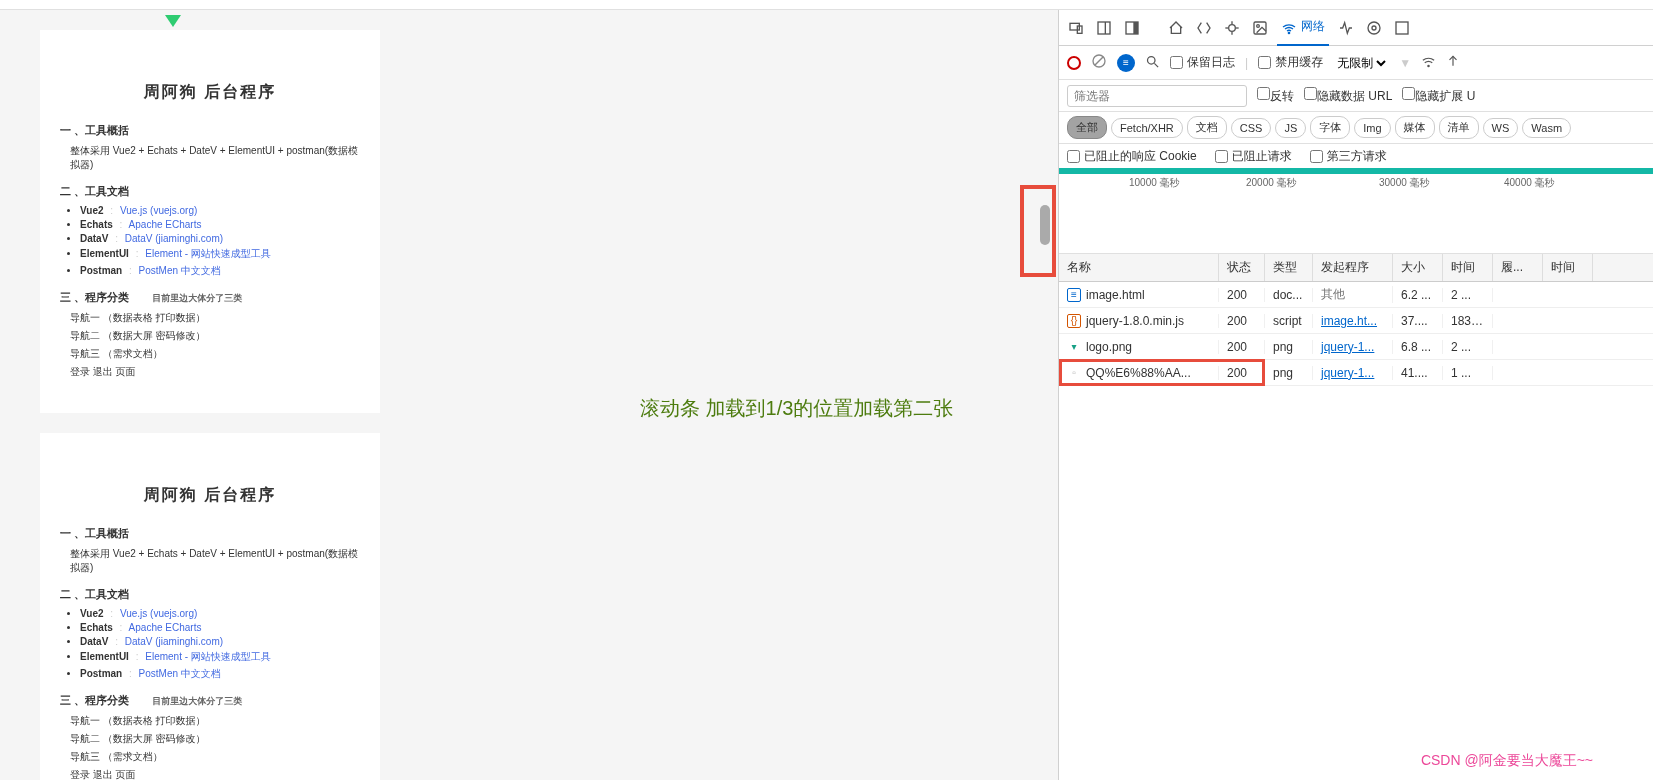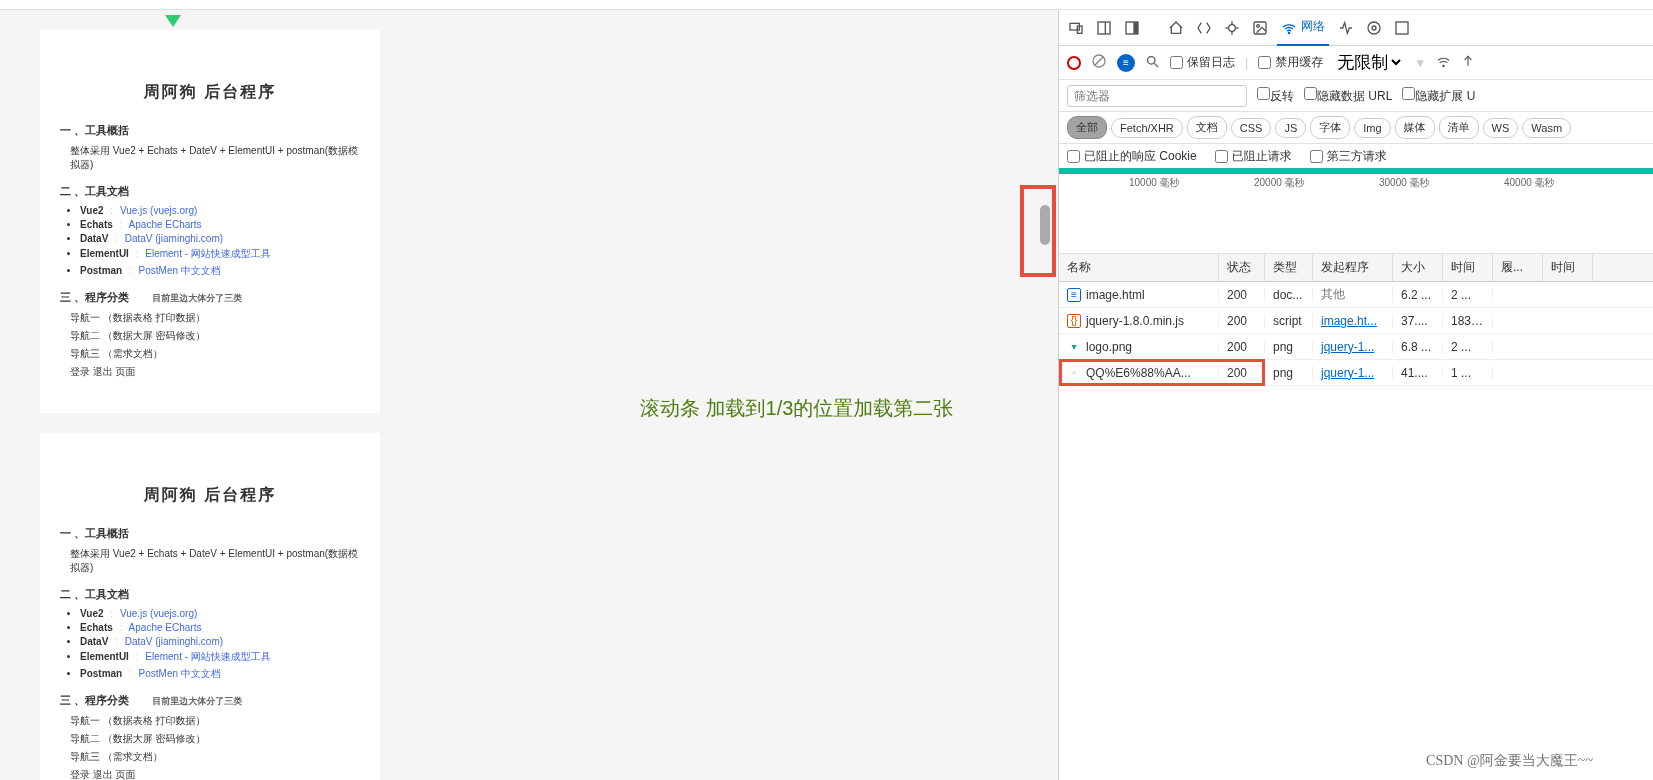--- a/index.html
+++ b/index.html
@@ -23,21 +23,21 @@
 .dt-tabs { display: flex; align-items: center; height: 36px; border-bottom: 1px solid #d0d0d0; padding: 0 6px; gap: 6px; }
 .dt-tab-icon { width: 22px; height: 22px; display: flex; align-items: center; justify-content: center; cursor: pointer; color: #555; }
 .dt-tab-icon svg { width: 16px; height: 16px; }
 .dt-tab-net { display: flex; align-items: center; gap: 4px; color: #0066cc; border-bottom: 2px solid #0066cc; height: 36px; padding: 0 4px; }
 .dt-toolbar { display: flex; align-items: center; height: 34px; border-bottom: 1px solid #e0e0e0; padding: 0 8px; gap: 10px; }
 .dt-toolbar .rec { width: 14px; height: 14px; border: 2px solid #c00; border-radius: 50%; }
 .dt-toolbar .clear { color: #888; }
 .dt-toolbar .filter-badge { position: relative; width: 18px; height: 18px; background: #0066cc; border-radius: 50%; color: #fff; font-size: 10px; display: flex; align-items: center; justify-content: center; }
 .dt-toolbar label { display: flex; align-items: center; gap: 4px; font-size: 12px; color: #333; }
 .dt-toolbar input[type=checkbox] { width: 13px; height: 13px; }
-.dt-toolbar select { border: none; background: transparent; font-size: 17px; }
+.dt-toolbar select { border: none; background: transparent; font-size: 12px; }
 .dt-filter-row { display: flex; align-items: center; height: 32px; border-bottom: 1px solid #e0e0e0; padding: 0 8px; gap: 10px; }
 .dt-filter-row input[type=text] { border: 1px solid #ccc; border-radius: 3px; padding: 3px 6px; width: 180px; font-size: 12px; }
 .dt-types { display: flex; align-items: center; height: 32px; border-bottom: 1px solid #e0e0e0; padding: 0 8px; gap: 4px; }
 .dt-types span { padding: 3px 8px; border: 1px solid #ccc; border-radius: 10px; font-size: 11px; cursor: pointer; }
 .dt-types span.active { background: #a3a3a3; border-color: #888; }
 .dt-checks { display: flex; align-items: center; height: 30px; border-bottom: 6px solid #14b8a6; padding: 0 8px; gap: 18px; font-size: 12px; }
 .dt-checks label { display: flex; align-items: center; gap: 4px; }
 .dt-timeline { height: 80px; border-bottom: 1px solid #e0e0e0; position: relative; }
 .dt-timeline .tick { position: absolute; top: 2px; font-size: 10px; color: #666; }
 .dt-headers { display: flex; height: 28px; border-bottom: 1px solid #ccc; background: #f5f5f5; font-size: 12px; }
@@ -49,21 +49,21 @@
 .col-type { width: 48px; }
 .col-init { width: 80px; color: #0066cc; text-decoration: underline; cursor: pointer; }
 .col-size { width: 50px; }
 .col-time { width: 50px; }
 .col-wf { width: 50px; }
 .row-highlight { position: absolute; border: 3px solid #e74c3c; pointer-events: none; }
 .file-icon { width: 14px; height: 14px; display: inline-flex; align-items: center; justify-content: center; font-size: 10px; border-radius: 2px; }
 .fi-doc { color: #0066cc; border: 1px solid #0066cc; }
 .fi-js { color: #d35400; border: 1px solid #d35400; }
 .fi-img { color: #16a085; }
-.watermark { position: absolute; bottom: 10px; right: 60px; font-size: 14px; color: #737373; font-family: Liberation Serif, serif; }
+.watermark { position: absolute; bottom: 10px; right: 60px; font-size: 14px; color: #ec4899; }
 .sep { color: #ccc; margin: 0 4px; }
 </style>
 </head>
 <body>
 
 <div class="browser-top"></div>
 
 <div class="main-area">
   <div class="page-content">
     <div class="triangle"></div>
@@ -247,21 +247,21 @@
           <span>已阻止请求</span>
         </label>
       <label>
           <input type="checkbox" style="">
           <span>第三方请求</span>
         </label>
     </div>
 
     <div class="dt-timeline">
       <span class="tick" style="left:70px">10000 毫秒</span>
-      <span class="tick" style="left:195px">20000 毫秒</span>
+      <span class="tick" style="left:187px">20000 毫秒</span>
       <span class="tick" style="left:320px">30000 毫秒</span>
       <span class="tick" style="left:445px">40000 毫秒</span>
     </div>
 
     <div class="dt-headers">
       <div class="col-name">名称</div>
       <div class="col-status">状态</div>
       <div class="col-type">类型</div>
       <div class="col-init" style="color:#333;text-decoration:none">发起程序</div>
       <div class="col-size">大小</div>

